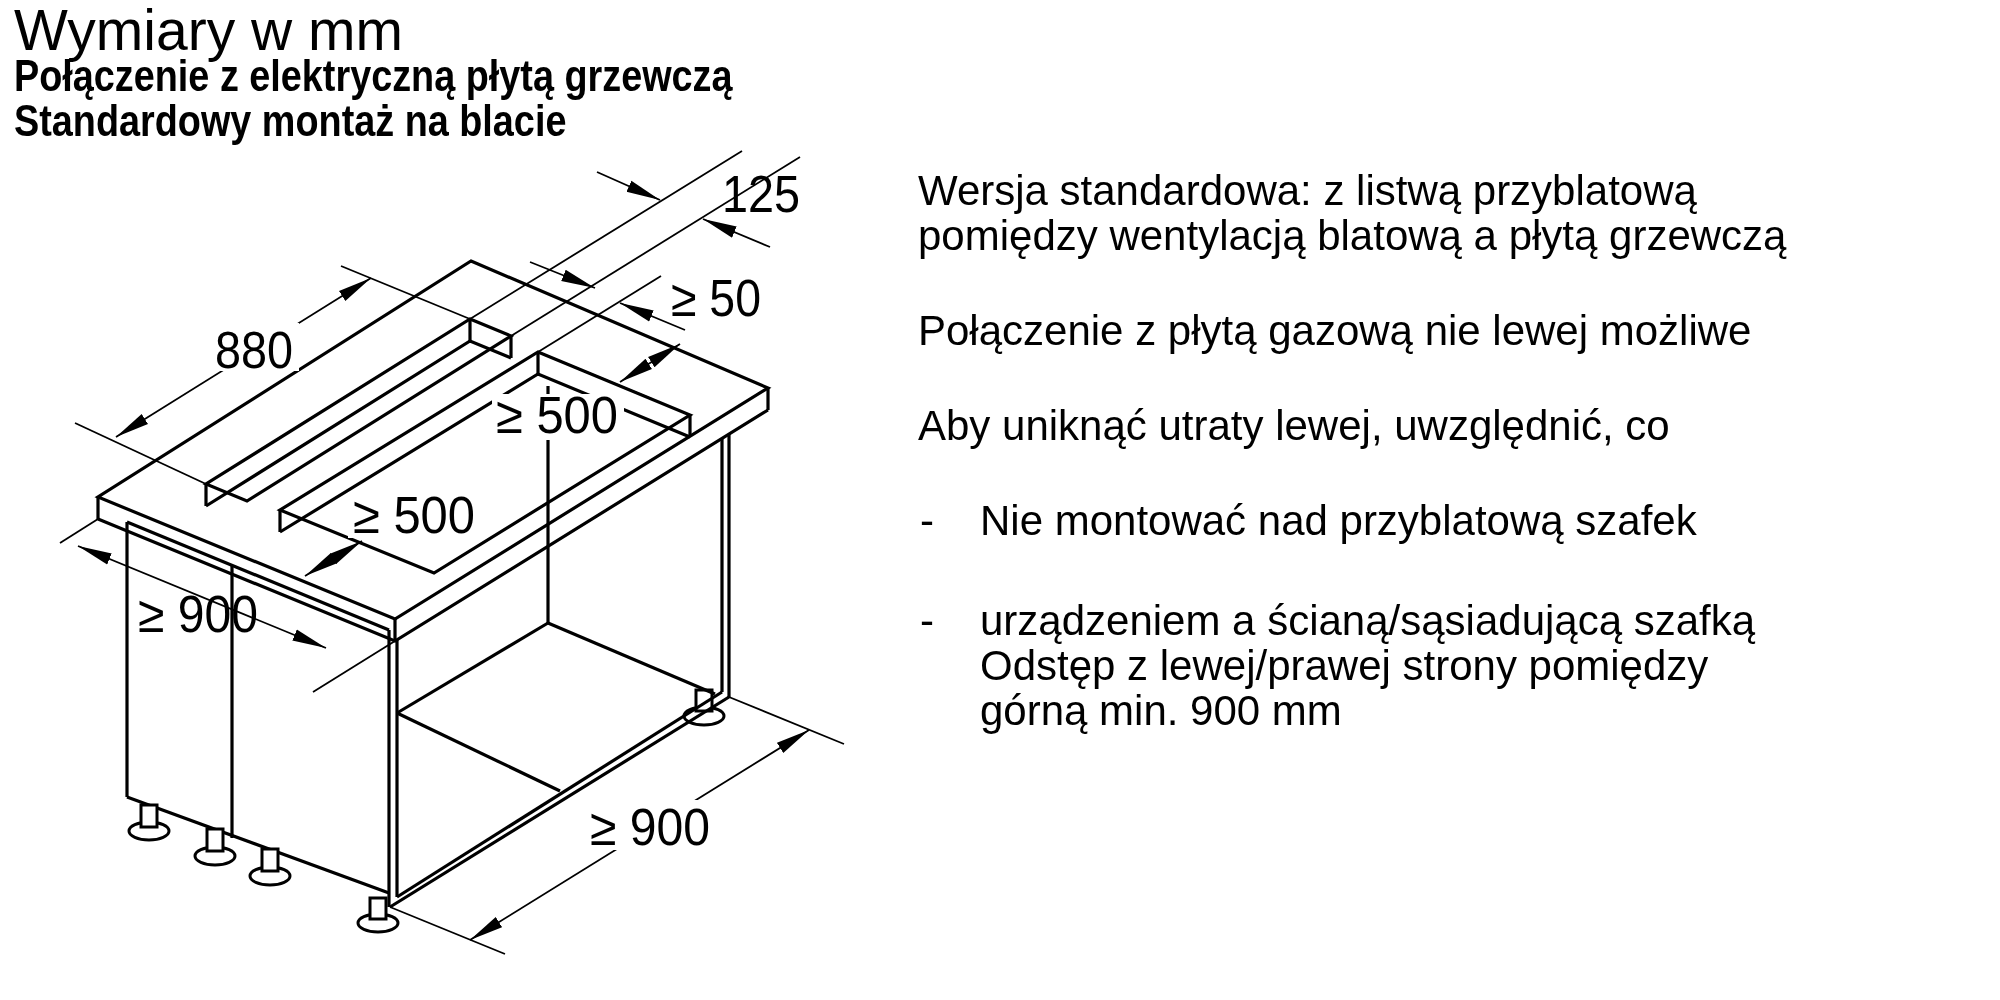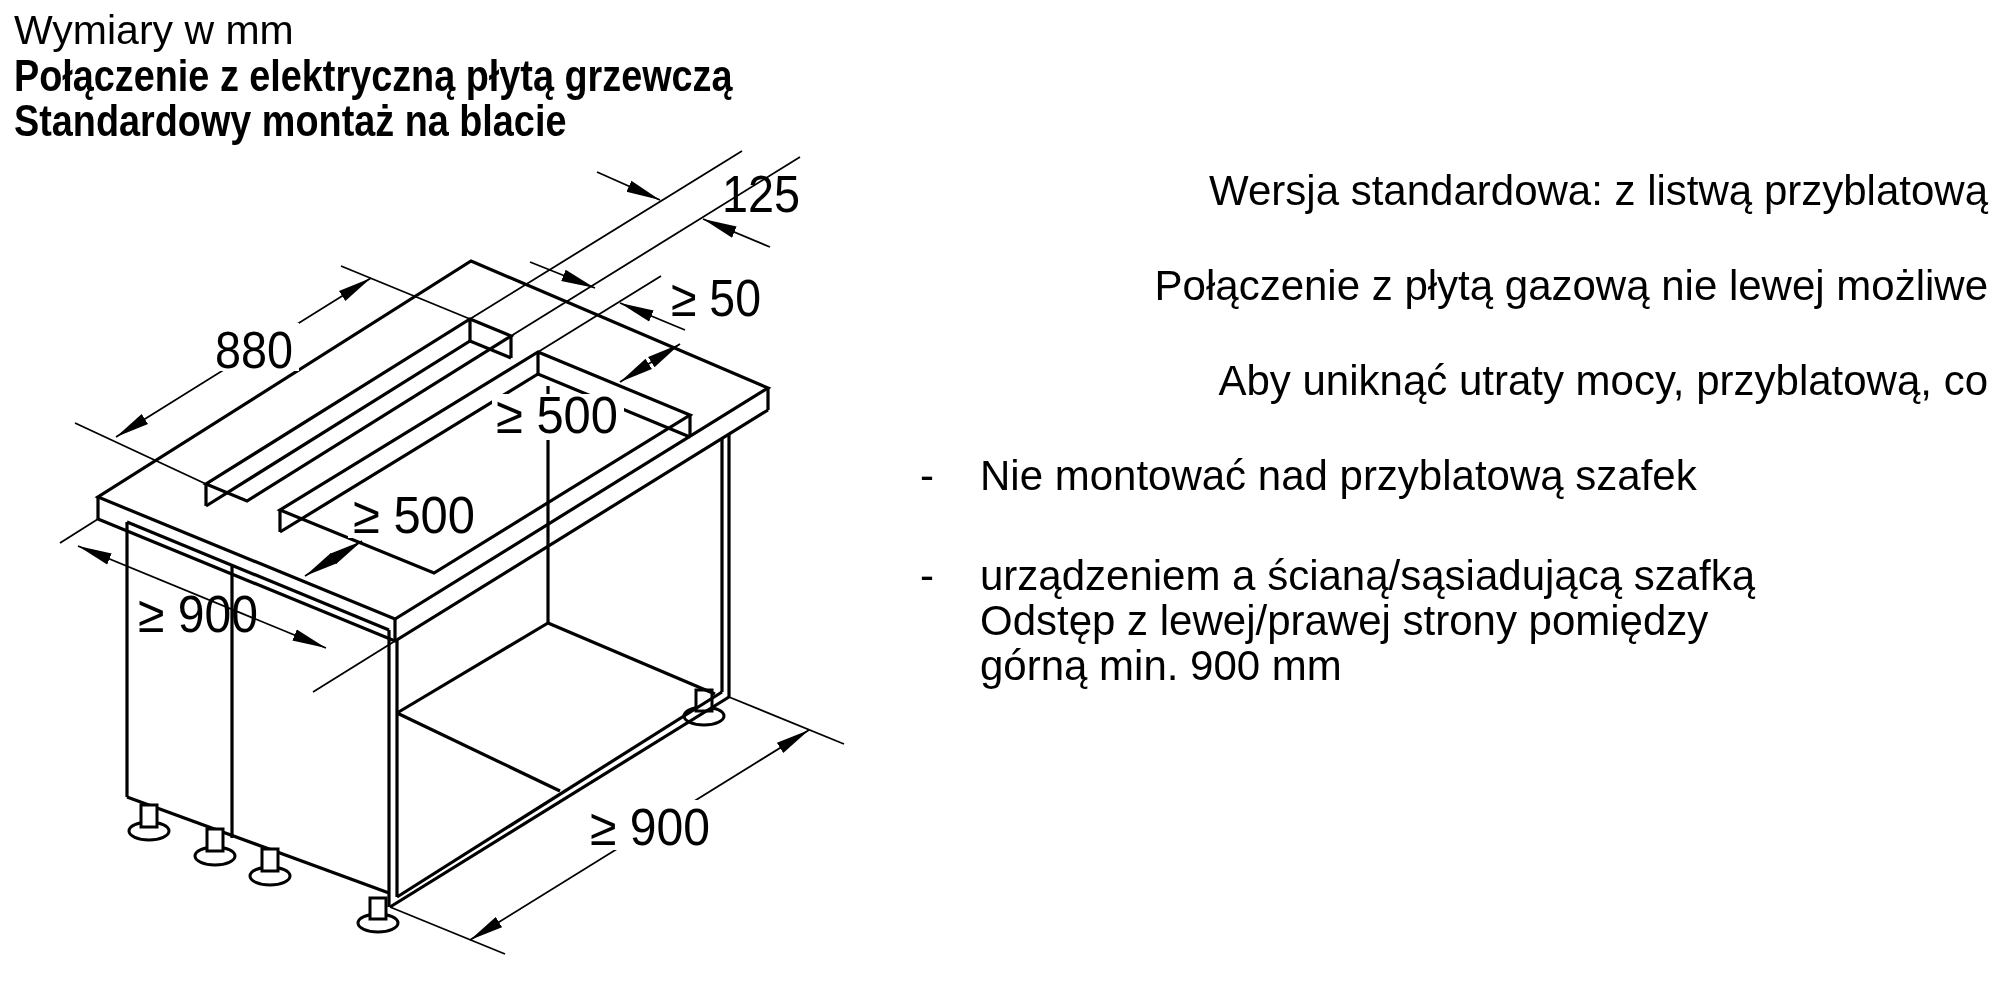--- a/index.html
+++ b/index.html
@@ -1,24 +1,24 @@
 <!DOCTYPE html>
 <html><head>
 <meta charset="utf-8">
 <style>
   html,body{margin:0;padding:0;background:#fff;}
   #page{position:relative;width:2000px;height:1000px;background:#ffffff;overflow:hidden;
         font-family:"Liberation Sans",sans-serif;color:#000;}
   
   #title-block{position:absolute;left:14px;top:8px;line-height:45px;white-space:nowrap;}
-  .t-line1{font-size:41px;font-weight:400;}
+  .t-line1{font-size:57px;font-weight:400;}
   .t-bold{font-size:45px;font-weight:700;transform:scaleX(.84);transform-origin:0 0;}
   
   #notes{position:absolute;left:918px;top:168px;width:1070px;font-size:42px;line-height:45px;}
-  #notes .para{margin:0 0 50px 0;text-align:right;}
+  #notes .para{margin:0 0 50px 0;}
   #notes .line{white-space:nowrap;}
   .bullet{position:relative;padding-left:62px;margin:0 0 55px 0;}
   .bullet .dash{position:absolute;left:2px;top:0;}
   
   #drawing{position:absolute;left:0;top:0;}
   .struct{stroke:#000;stroke-width:3.2;fill:none;stroke-linejoin:miter;stroke-linecap:butt;}
   .foot-disc{fill:#fff;stroke:#000;stroke-width:3;}
   .foot-stem{fill:#fff;stroke:#000;stroke-width:3;}
   .dim{stroke:#000;stroke-width:1.8;fill:none;}
   .dim-label{font-family:"Liberation Sans",sans-serif;font-size:52px;fill:#000;}
@@ -148,26 +148,27 @@
 
   <div id="title-block">
     <div class="t-line1">Wymiary w mm</div>
     <div class="t-bold">Połączenie z elektryczną płytą grzewczą</div>
     <div class="t-bold">Standardowy montaż na blacie</div>
   </div>
 
   <div id="notes">
     <div class="para">
       <div class="line">Wersja standardowa: z listwą przyblatową</div>
+      <div class="line">pomiędzy wentylacją blatową a płytą grzewczą</div>
     </div>
     <div class="para">
       <div class="line">Połączenie z płytą gazową nie lewej możliwe</div>
     </div>
     <div class="para">
-      <div class="line">Aby uniknąć utraty mocy, przyblatową, co</div>
+      <div class="line">Aby uniknąć utraty lewej, uwzględnić, co</div>
     </div>
     <div class="bullet">
       <span class="dash">-</span>
       <div class="line">Nie montować nad przyblatową szafek</div>
     </div>
     <div class="bullet">
       <span class="dash">-</span>
       <div class="line">urządzeniem a ścianą/sąsiadującą szafką</div>
       <div class="line">Odstęp z lewej/prawej strony pomiędzy</div>
       <div class="line">górną min. 900 mm</div>

